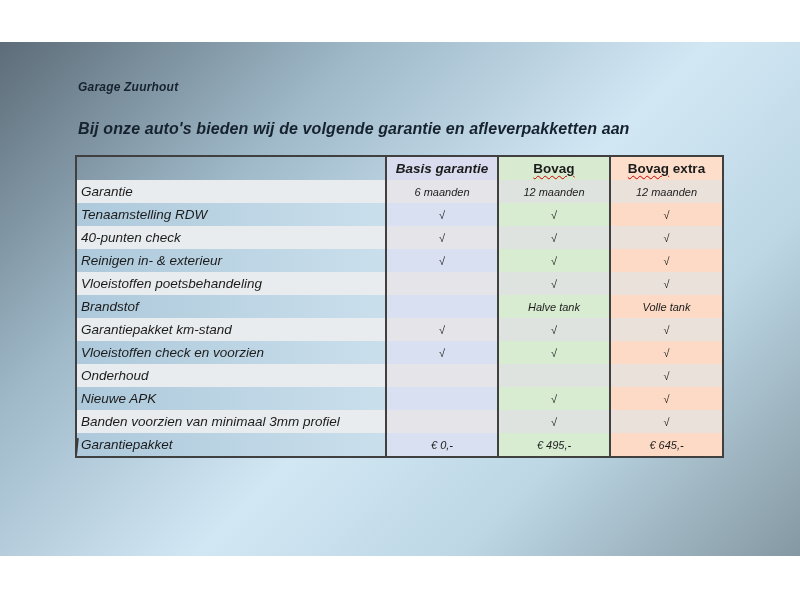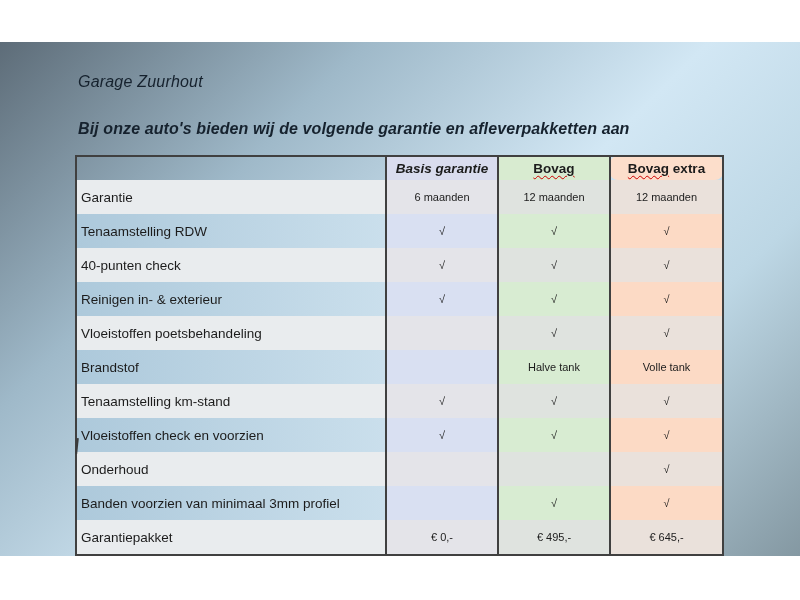--- a/index.html
+++ b/index.html
@@ -16,49 +16,49 @@
     position:relative; width:800px; height:600px; overflow:hidden;
     background:var(--page-margin);
     font-family:"Liberation Sans", sans-serif; color:var(--text);
   }
   .canvas{
     position:absolute; left:0; top:42px; width:800px; height:514px;
     background:linear-gradient(135deg,
       var(--bg-top-left) 0%, #9fb9c9 28%, var(--bg-mid) 54%, #bdd7e5 74%, var(--bg-bottom-right) 100%);
   }
   .title{
-    position:absolute; left:78px; top:73px;
-    font-size:16px; font-weight:normal; font-style:italic; color:var(--heading-text);
+    position:absolute; left:78px; top:80px;
+    font-size:12px; font-weight:bold; font-style:italic; color:var(--heading-text);
     letter-spacing:0.2px; white-space:nowrap;
   }
   .subtitle{
     position:absolute; left:78px; top:120px;
     font-size:16px; font-weight:bold; font-style:italic; color:var(--heading-text);
     letter-spacing:0.1px; white-space:nowrap;
   }
   table.warranty{
     position:absolute; left:75px; top:155px;
     border-collapse:collapse; table-layout:fixed;
     border:2px solid var(--border);
     font-size:13.5px;
   }
   table.warranty th, table.warranty td{
     border-left:2px solid var(--border); border-right:2px solid var(--border);
     border-top:none; border-bottom:none;
     padding:0 4px; overflow:hidden; white-space:nowrap;
   }
   thead th{height:23px; font-weight:bold; font-style:normal; text-align:center; font-size:13.5px;}
-  tbody th, tbody td{height:34px; font-weight:normal;}
+  tbody th, tbody td{height:23px; font-style:italic; font-weight:normal;}
   tbody th{text-align:left; padding-left:6px; font-size:13.5px;}
   tbody td{text-align:center; font-size:11px;}
   
   th.h-label{background:transparent;}
   th.h-basis{background:var(--basis-header);font-style:italic;}
   th.h-bovag{background:var(--bovag-header);}
-  th.h-extra{background:var(--extra-header);border-radius:8px;}
+  th.h-extra{background:var(--extra-header);}
   
   tbody tr:nth-child(odd)  th.c-label{background:var(--label-light);}
   tbody tr:nth-child(even) th.c-label{background:linear-gradient(90deg,var(--label-tint-left),var(--label-tint-right));}
   tbody tr:nth-child(odd)  td.c-basis{background:var(--basis-light);}
   tbody tr:nth-child(even) td.c-basis{background:var(--basis-tint);}
   tbody tr:nth-child(odd)  td.c-bovag{background:var(--bovag-light);}
   tbody tr:nth-child(even) td.c-bovag{background:var(--bovag-tint);}
   tbody tr:nth-child(odd)  td.c-extra{background:var(--extra-light);}
   tbody tr:nth-child(even) td.c-extra{background:var(--extra-tint);}
   .wavy{
@@ -130,35 +130,41 @@
         <td class="c-bovag">√</td>
         <td class="c-extra">√</td>
       </tr>
       <tr>
         <th class="c-label">Brandstof</th>
         <td class="c-basis"></td>
         <td class="c-bovag">Halve tank</td>
         <td class="c-extra">Volle tank</td>
       </tr>
       <tr>
-        <th class="c-label">Tenaamstelling km-stand</th>
+        <th class="c-label">Garantiepakket km-stand</th>
         <td class="c-basis">√</td>
         <td class="c-bovag">√</td>
         <td class="c-extra">√</td>
       </tr>
       <tr>
         <th class="c-label">Vloeistoffen check en voorzien</th>
         <td class="c-basis">√</td>
         <td class="c-bovag">√</td>
         <td class="c-extra">√</td>
       </tr>
       <tr>
         <th class="c-label">Onderhoud</th>
         <td class="c-basis"></td>
         <td class="c-bovag"></td>
+        <td class="c-extra">√</td>
+      </tr>
+      <tr>
+        <th class="c-label">Nieuwe APK</th>
+        <td class="c-basis"></td>
+        <td class="c-bovag">√</td>
         <td class="c-extra">√</td>
       </tr>
       <tr>
         <th class="c-label">Banden voorzien van minimaal 3mm profiel</th>
         <td class="c-basis"></td>
         <td class="c-bovag">√</td>
         <td class="c-extra">√</td>
       </tr>
       <tr>
         <th class="c-label">Garantiepakket</th>

